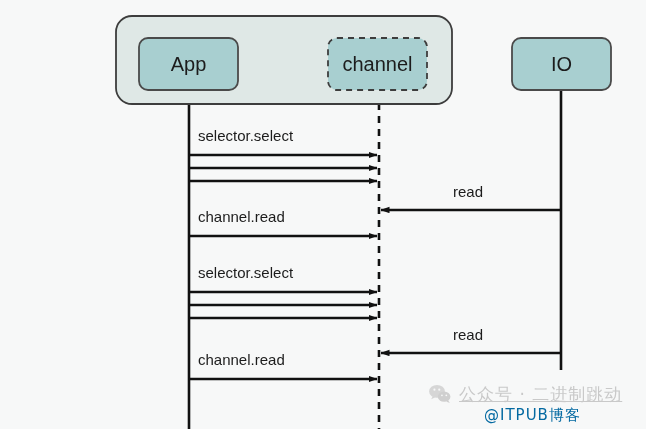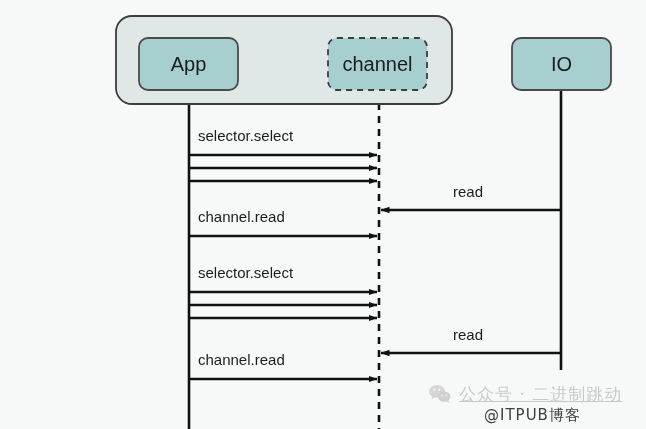--- a/index.html
+++ b/index.html
@@ -56,21 +56,21 @@
     letter-spacing: 1px;
     white-space: nowrap;
     text-decoration: underline;
   }
   .wm-sub {
     position: absolute;
     left: 56px;
     top: 26px;
     font-family: "DejaVu Sans", sans-serif;
     font-size: 15px;
-    color: #404040;
+    color: #0369a1;
     letter-spacing: 1px;
     white-space: nowrap;
   }
 </style>
 </head>
 <body>
 
 <div id="canvas">
 
   <svg class="diagram-svg" viewBox="0 0 646 429" xmlns="http://www.w3.org/2000/svg">

